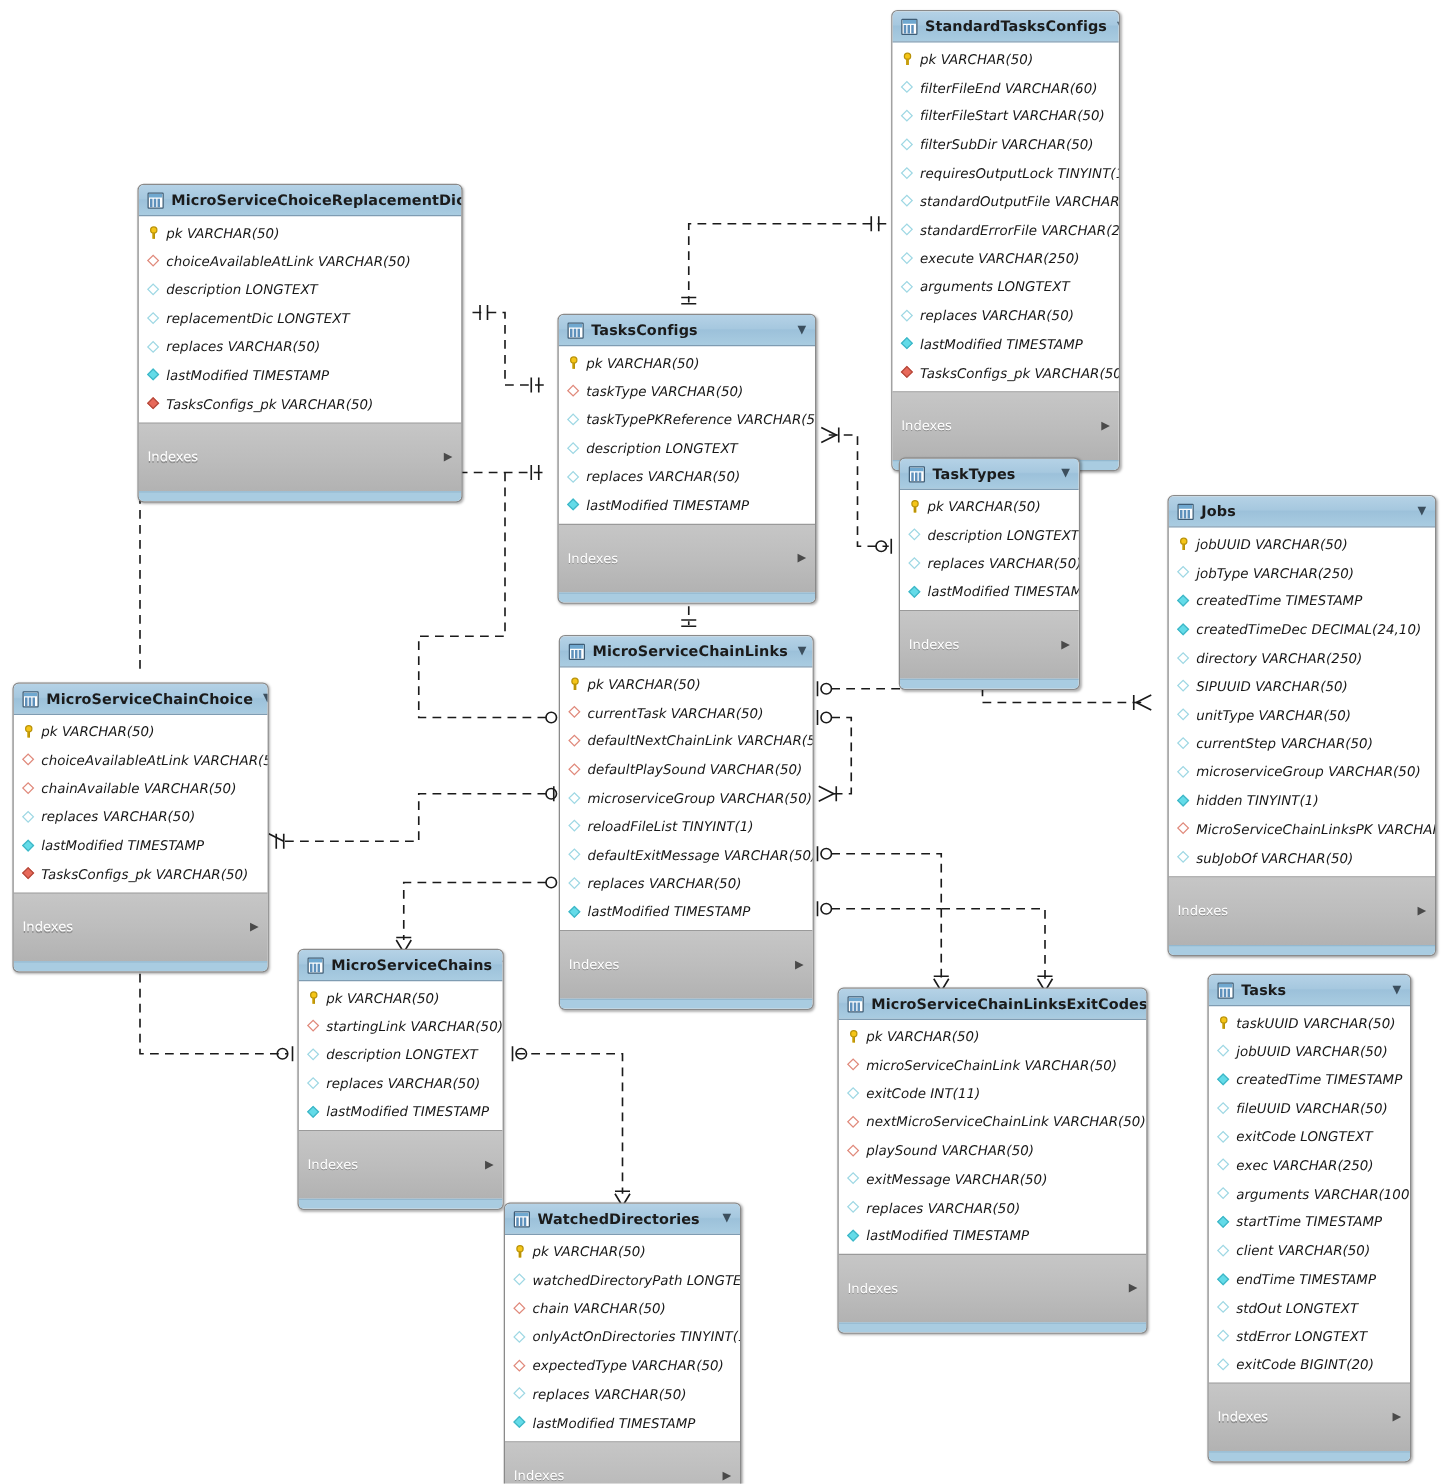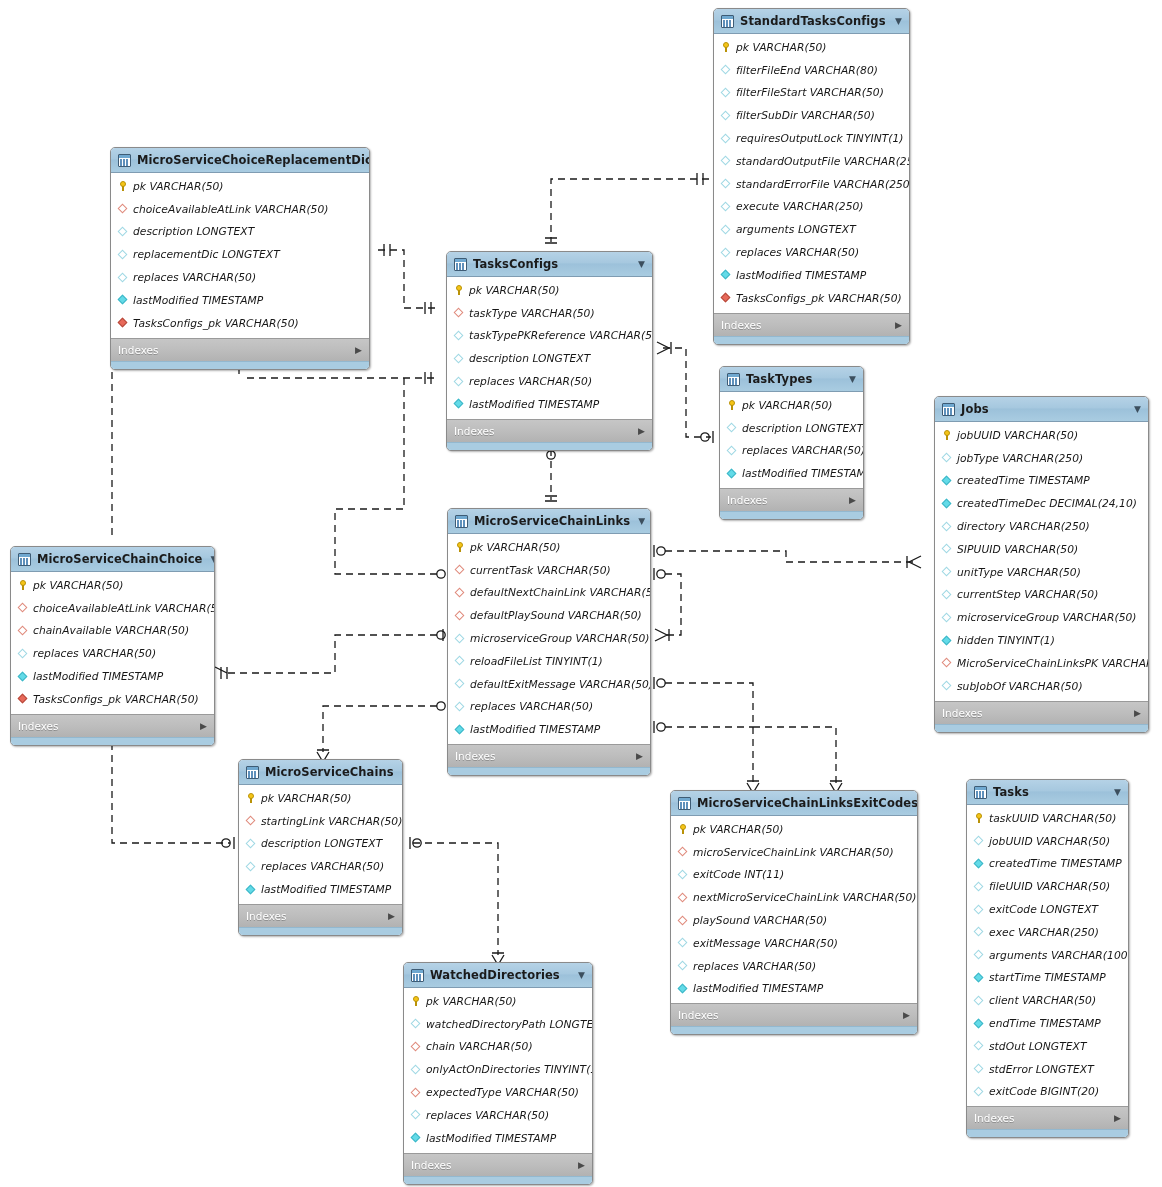--- a/index.html
+++ b/index.html
@@ -129,21 +129,21 @@
   }
   .g.dia.pale:before{ background:#ffffff;border:1.3px solid #9fd8e4; }
   .g.dia.full:before{ background:#63dbe8;border:1.3px solid #3fb6c6; }
   .g.dia.fk:before{   background:#ffffff;border:1.3px solid #e08a7c; }
   .g.dia.fkfull:before{ background:#e8695a;border:1.3px solid #b44a3c; }
 
   .tbl-foot{
     height:22px;
     display:flex;
     align-items:center;
-    padding:0 7px;
+    padding:16px 7px;
     font-size:10.5px;
     color:#ffffff;
     text-shadow:0 1px 0 rgba(0,0,0,.25);
     background:linear-gradient(to bottom,#c6c6c6 0%,#bdbdbd 50%,#b2b2b2 100%);
     border-top:1px solid #9a9a9a;
   }
   .tbl-foot .arr{
     margin-left:auto;
     font-size:9px;
     color:#4a4a4a;
@@ -262,34 +262,34 @@
 
       <path d="M492,955 L498,965 L504,955 M492,953 L504,953"></path>
 
       <path d="M747,783 L753,793 L759,783 M747,781 L759,781"></path>
       <path d="M830,783 L836,793 L842,783 M830,781 L842,781"></path>
 
       <path d="M443,629 L443,641"></path>
     </g>
   </svg>
 
-<div class="tbl" style="left: 713px; top: 8px; width: 197px; text-align: right;">
+<div class="tbl" style="left: 713px; top: 8px; width: 183px; text-align: right;">
       <div class="tbl-head">
         <span class="ico"></span>
         <span class="tbl-title">StandardTasksConfigs</span>
         <span class="tbl-caret">▼</span>
       </div>
       <div class="cols">
         <div class="col">
           <span class="g key"></span>
           <span class="nm">pk VARCHAR(50)</span>
         </div>
         <div class="col">
           <span class="g dia pale"></span>
-          <span class="nm">filterFileEnd VARCHAR(80)</span>
+          <span class="nm">filterFileEnd VARCHAR(60)</span>
         </div>
         <div class="col">
           <span class="g dia pale"></span>
           <span class="nm">filterFileStart VARCHAR(50)</span>
         </div>
         <div class="col">
           <span class="g dia pale"></span>
           <span class="nm">filterSubDir VARCHAR(50)</span>
         </div>
         <div class="col">

